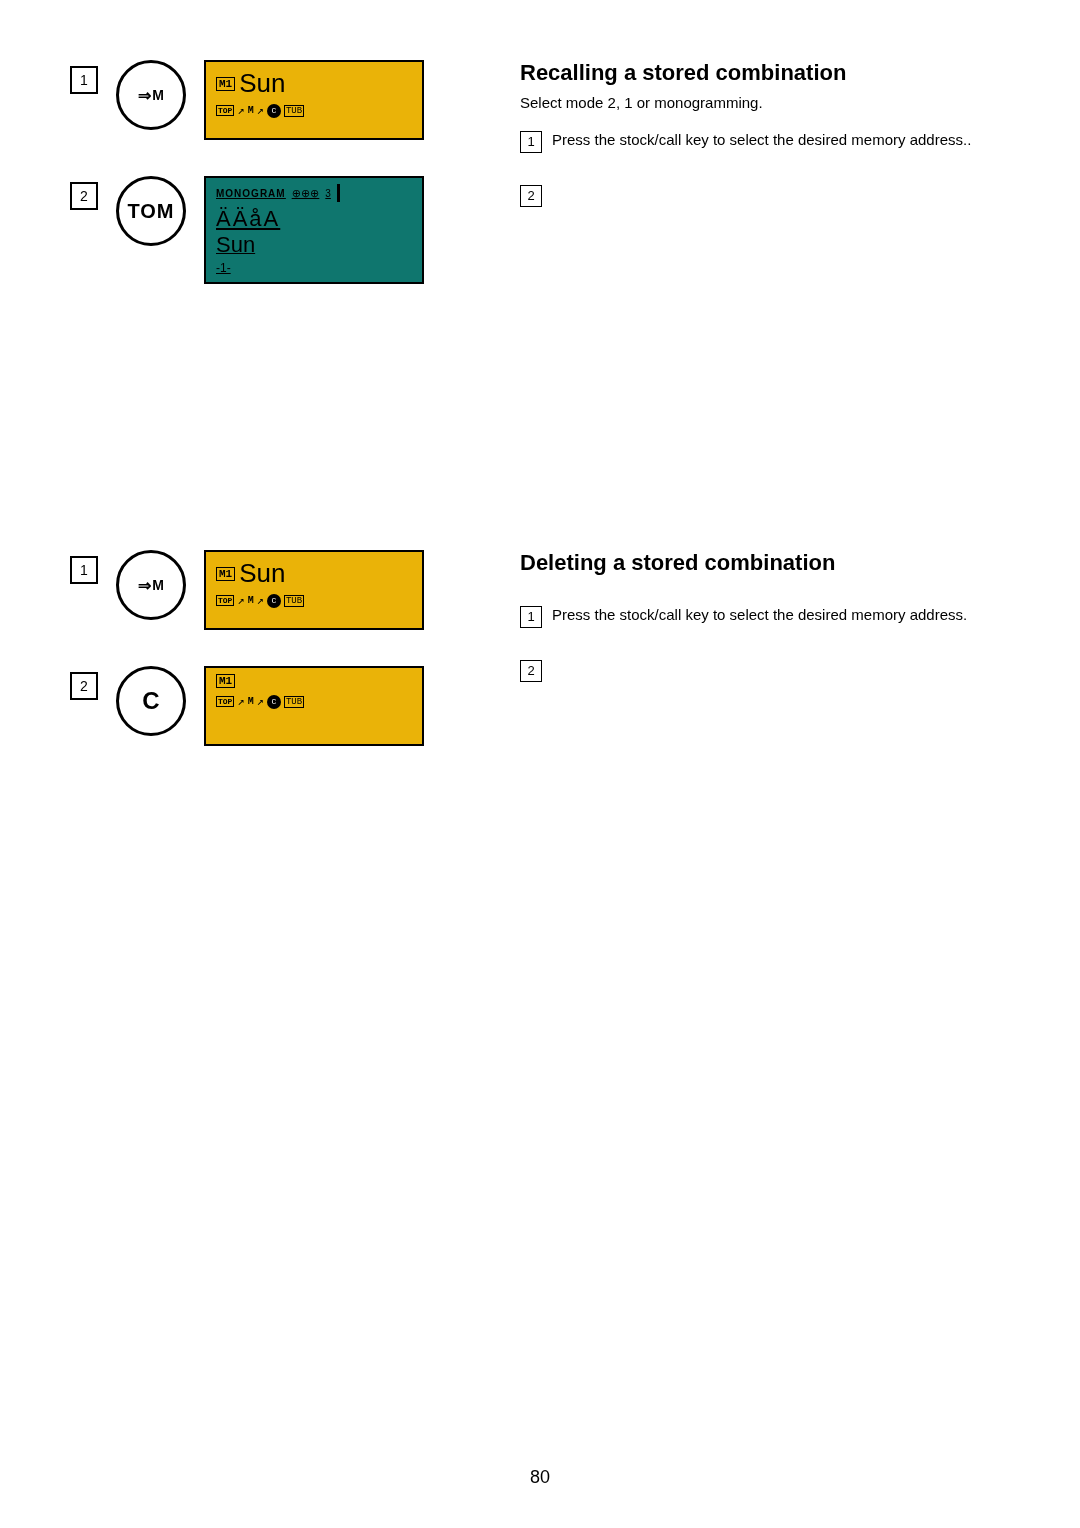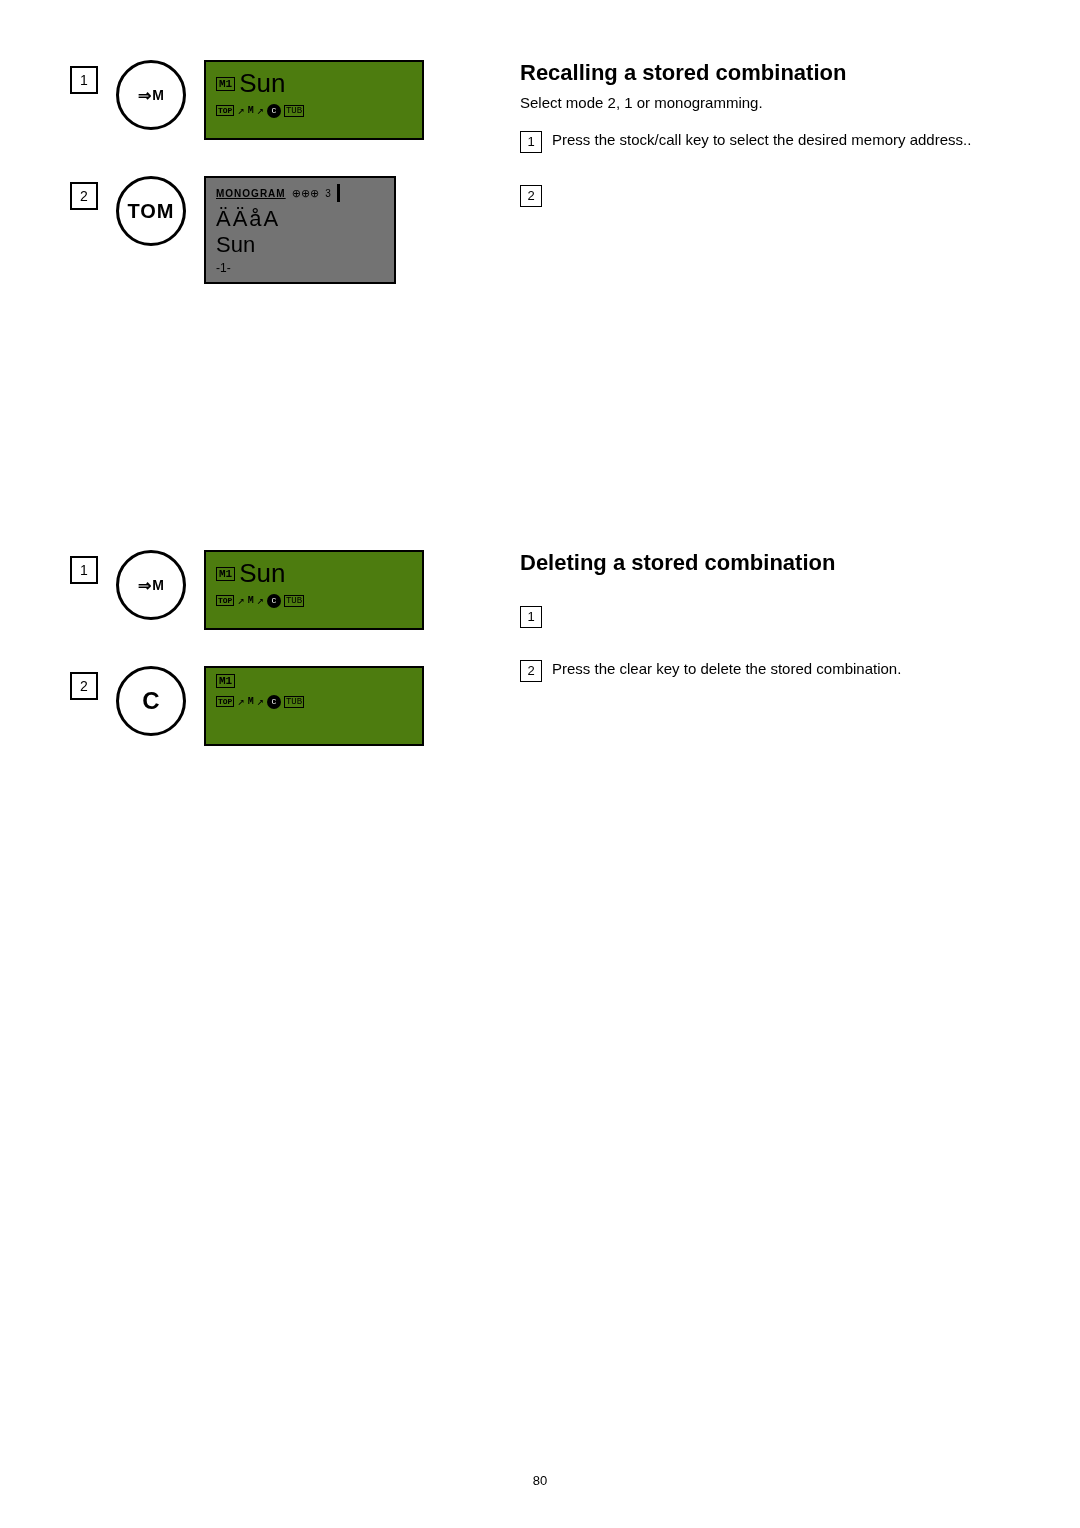--- a/index.html
+++ b/index.html
@@ -85,21 +85,21 @@
       font-weight: bold;
       letter-spacing: 1px;
     }
 
     
     .lcd-box {
       border: 2px solid #000;
       width: 220px;
       min-height: 80px;
       padding: 6px 10px;
-      background: #4d7c0f;
+      background: #eab308;
       font-family: 'Courier New', monospace;
     }
     .lcd-top-row {
       display: flex;
       align-items: center;
       gap: 4px;
       font-size: 13px;
       margin-bottom: 4px;
     }
     .lcd-m1 {
@@ -127,24 +127,25 @@
       display: inline-flex;
       align-items: center;
       justify-content: center;
       color: #fff;
       font-size: 8px;
     }
 
     
     .lcd-monogram {
       border: 2px solid #000;
-      width: 192px;
+      width: 220px;
       min-height: 90px;
       padding: 6px 10px;
-      background: #737373;
+      background: #0f766e;
+      text-decoration: underline;
     }
     .mono-top {
       display: flex;
       align-items: center;
       gap: 6px;
       font-size: 11px;
       margin-bottom: 4px;
     }
     .mono-label {
       font-size: 10px;
@@ -186,21 +187,21 @@
       margin-right: 10px;
       margin-top: 2px;
     }
 
     
     .page-number {
       position: absolute;
       bottom: 40px;
       left: 50%;
       transform: translateX(-50%);
-      font-size: 13px;
+      font-size: 18px;
     }
     .lcd-icons-row2 {
       display: flex;
       align-items: center;
       gap: 3px;
       font-size: 10px;
       margin-top: 6px;
     }
   </style>
 </head>
@@ -340,24 +341,24 @@
 
     </div>
 
     <div class="right-col">
       <div class="section-title">Deleting a stored combination</div>
 
       <div style="height:20px;"></div>
 
       <div class="right-step">
         <span class="right-step-num">1</span>
+        <span>Press the stock/call key to select the desired memory address.</span>
       </div>
 
       <div class="right-step">
         <span class="right-step-num">2</span>
-        <span>Press the clear key to delete the stored combination.</span>
       </div>
     </div>
   </div>
 
   <div class="page-number">80</div>
 
 </div>
 
 </body></html>

